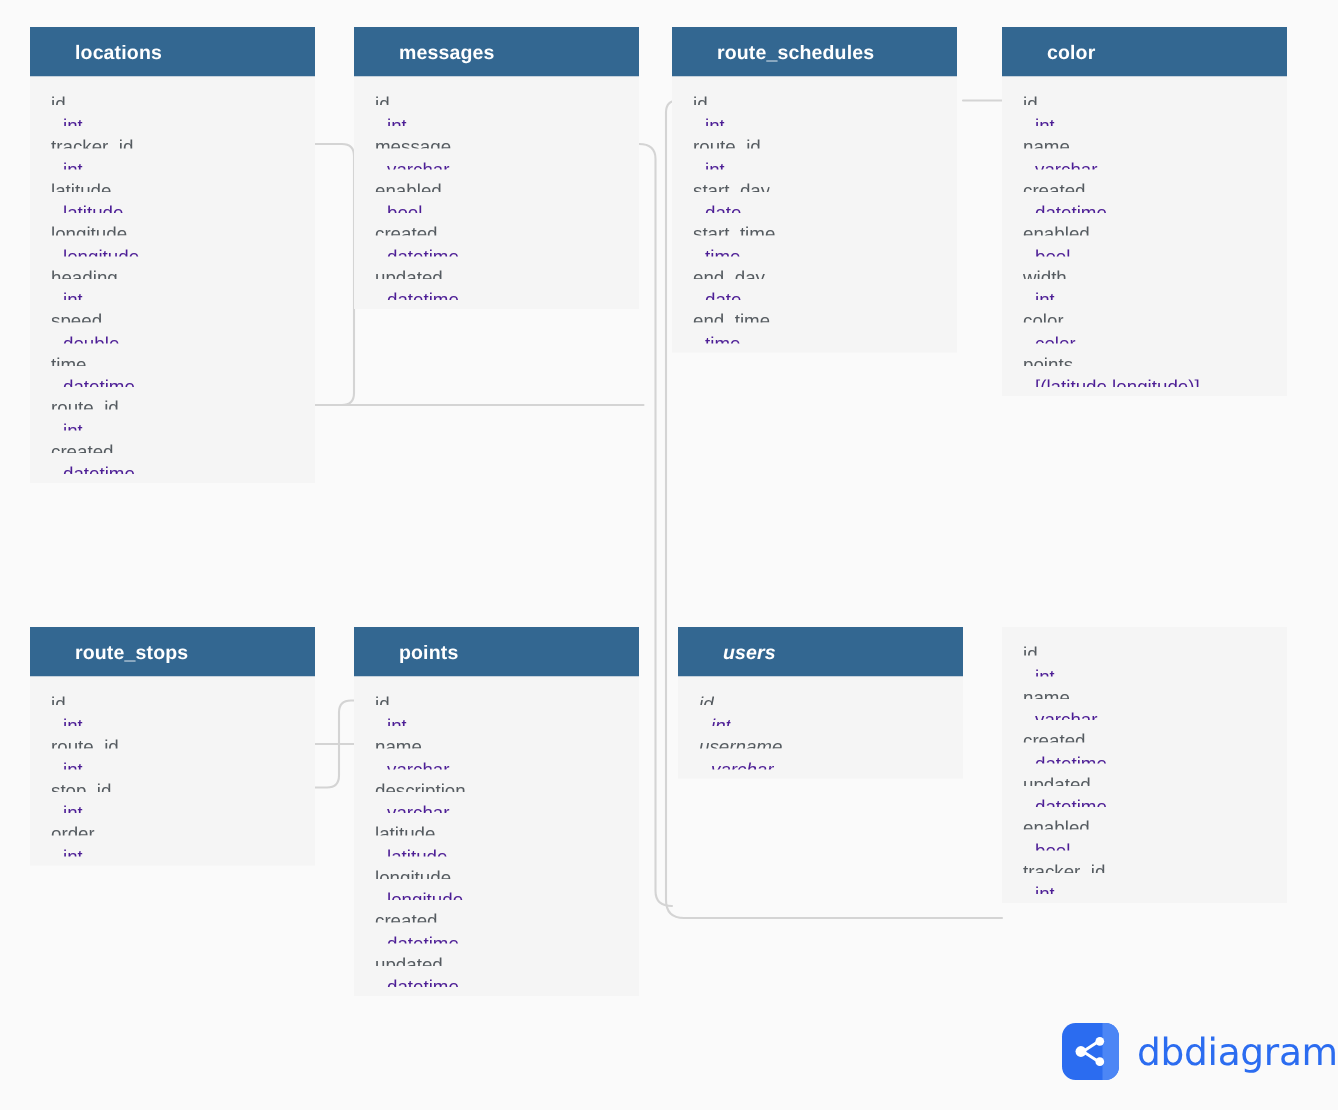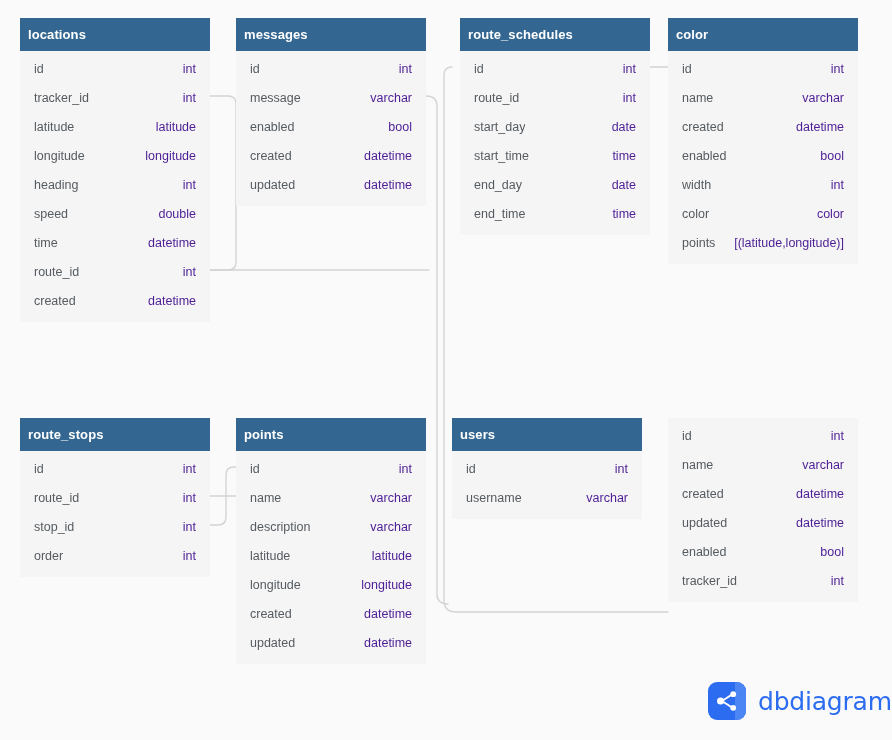--- a/index.html
+++ b/index.html
@@ -43,40 +43,41 @@
     background: #f5f5f5;
     box-sizing: border-box;
   }
   .table-header {
     height: 33px;
     background: #336791;
     color: #ffffff;
     font-size: 13px;
     font-weight: bold;
     line-height: 33px;
-    padding: 0 0 0 8px;
+    padding: 0 0 0 30px;
     letter-spacing: 0.1px;
     box-sizing: border-box;
     white-space: nowrap;
     overflow: hidden;
   }
   .table-body {
     background: #f5f5f5;
     padding: 4px 0 6px 0;
   }
   .field-row {
     height: 29px;
     line-height: 29px;
     display: flex;
-    align-items: center;
+    align-items: flex-start;
     justify-content: space-between;
     padding: 0 14px;
     box-sizing: border-box;
     font-size: 12.5px;
     white-space: nowrap;
+    flex-direction: column;
   }
   .field-name {
     color: #555b60;
     overflow: hidden;
     text-overflow: ellipsis;
   }
   .field-type {
     color: #4c1d95;
     text-align: right;
     padding-left: 8px;
@@ -202,21 +203,21 @@
           <div class="field-row">
             <span class="field-name">created</span>
             <span class="field-type">datetime</span>
           </div>
           <div class="field-row">
             <span class="field-name">updated</span>
             <span class="field-type">datetime</span>
           </div>
         </div>
       </div>
-      <div class="table-card" style="left: 460px; top: 18px;">
+      <div class="table-card" style="left: 448px; top: 18px;">
         <div class="table-header">route_schedules</div>
         <div class="table-body">
           <div class="field-row">
             <span class="field-name">id</span>
             <span class="field-type">int</span>
           </div>
           <div class="field-row">
             <span class="field-name">route_id</span>
             <span class="field-type">int</span>
           </div>
@@ -318,21 +319,21 @@
           <div class="field-row">
             <span class="field-name">created</span>
             <span class="field-type">datetime</span>
           </div>
           <div class="field-row">
             <span class="field-name">updated</span>
             <span class="field-type">datetime</span>
           </div>
         </div>
       </div>
-      <div class="table-card" style="left: 452px; top: 418px;">
+      <div class="table-card" style="left: 452px; top: 418px; font-style: italic;">
         <div class="table-header">users</div>
         <div class="table-body">
           <div class="field-row">
             <span class="field-name">id</span>
             <span class="field-type">int</span>
           </div>
           <div class="field-row">
             <span class="field-name">username</span>
             <span class="field-type">varchar</span>
           </div>

